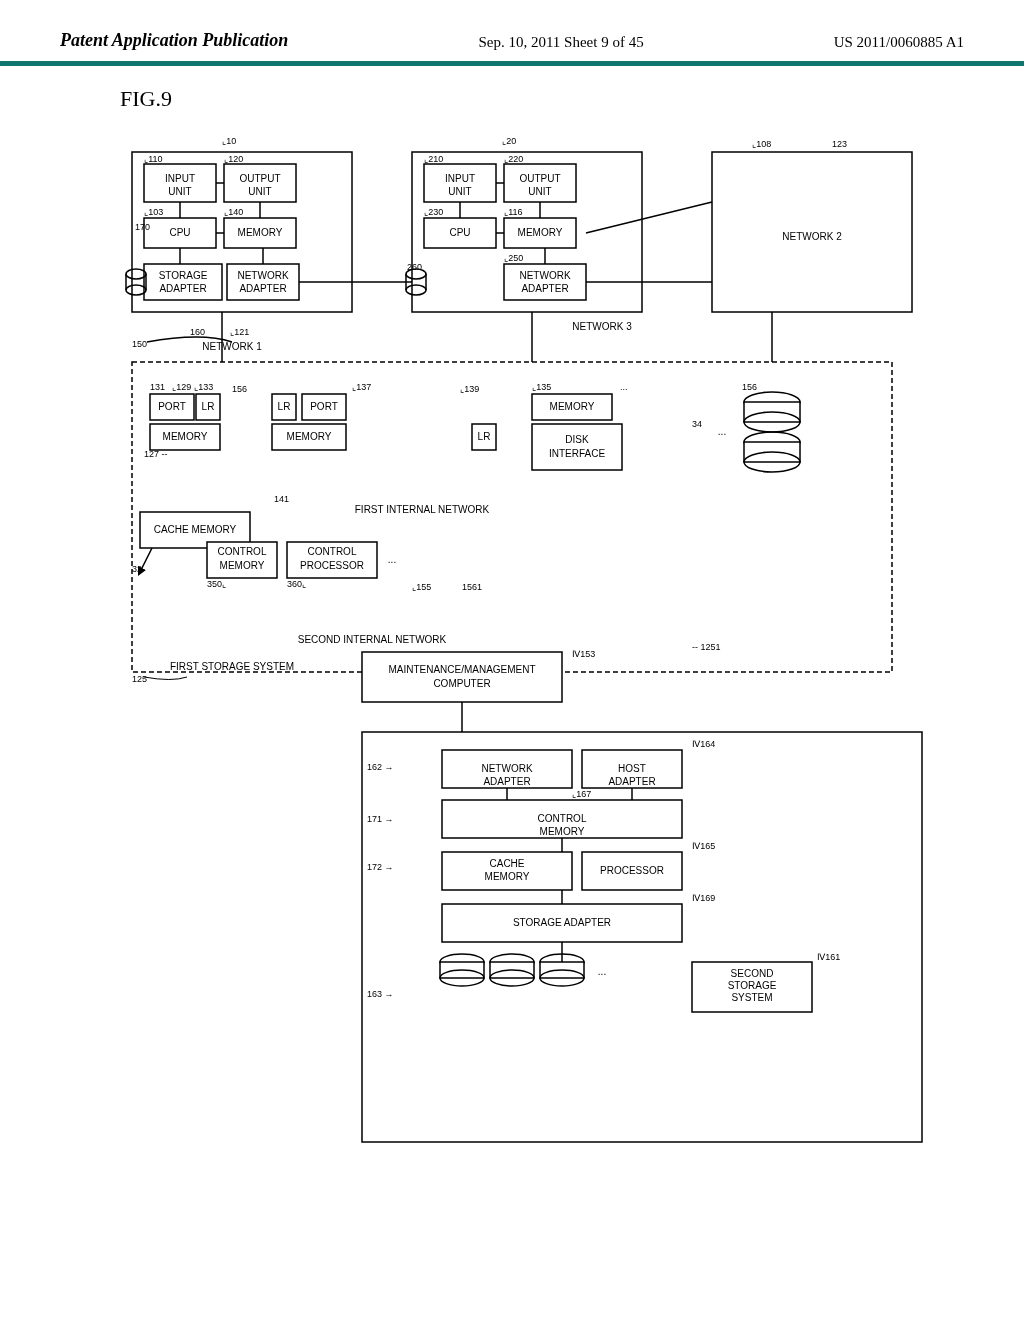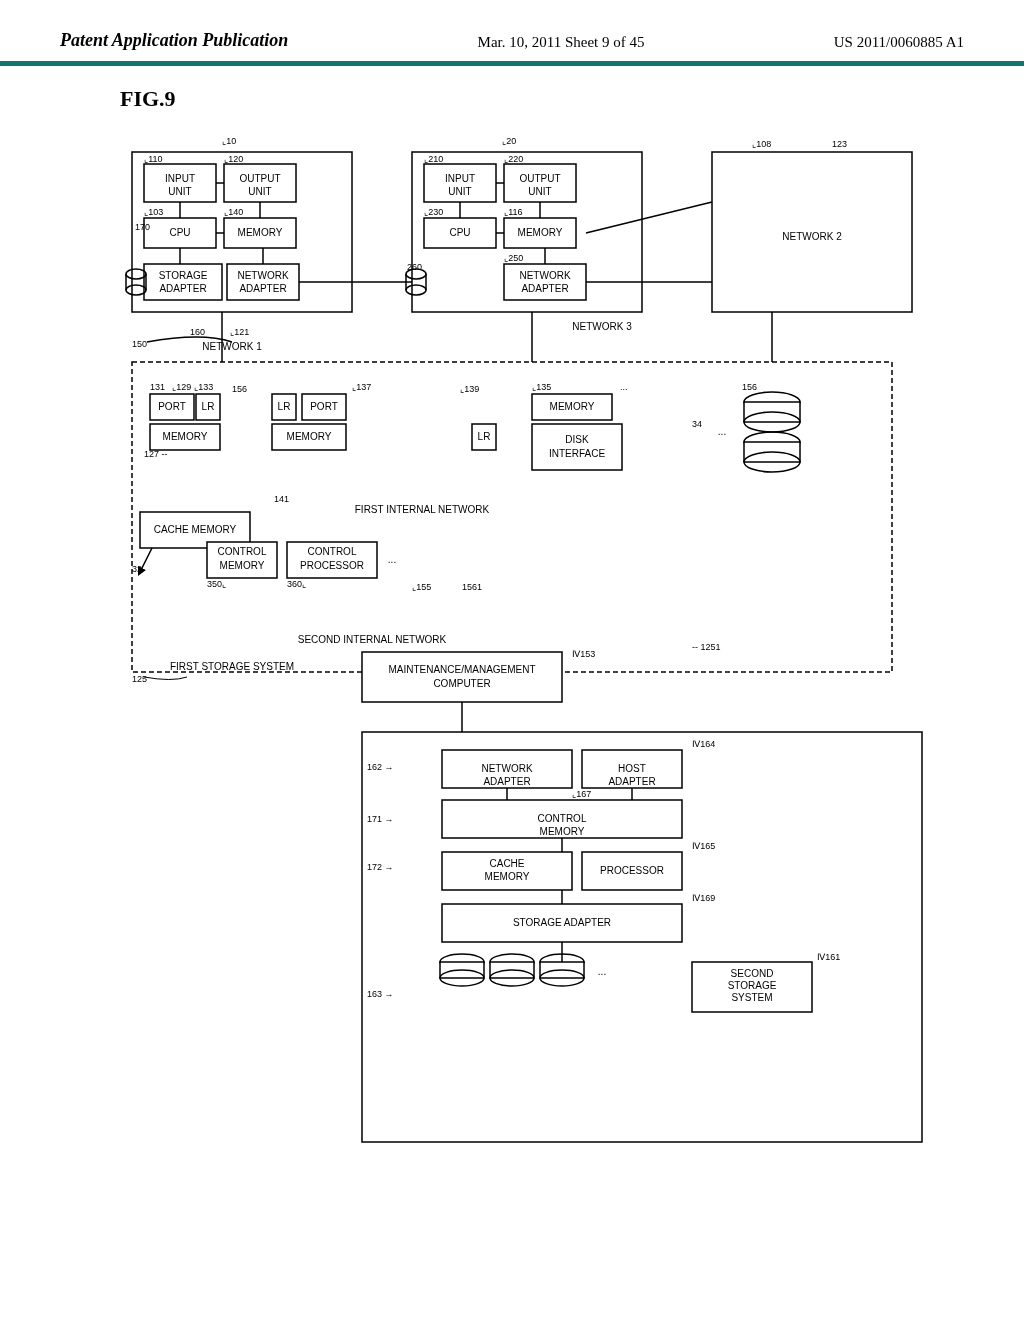--- a/index.html
+++ b/index.html
@@ -37,21 +37,21 @@
     }
 
     
     .main-content {
       padding: 20px 60px 40px 60px;
     }
 
     
     .fig-label {
       font-size: 22px;
-      font-weight: bold;
+      font-weight: normal;
       margin-bottom: 10px;
       margin-left: 60px;
     }
 
     
     .diagram-container {
       position: relative;
       width: 880px;
       margin: 0 auto;
     }
@@ -79,21 +79,21 @@
       font-size: 9px;
       text-anchor: start;
       dominant-baseline: auto;
     }
   </style>
 </head>
 <body>
 
 <div class="page-header">
   <div class="header-left">Patent Application Publication</div>
-  <div class="header-center">Mar. 10, 2011   Sheet 9 of 45</div>
+  <div class="header-center">Sep. 10, 2011   Sheet 9 of 45</div>
   <div class="header-right">US 2011/0060885 A1</div>
 </div>
 
 <div class="main-content">
   <div class="fig-label">FIG.9</div>
 
   <div class="diagram-container">
     <svg viewBox="0 0 880 1050" xmlns="http://www.w3.org/2000/svg">
 
       <rect class="box-rect" x="60" y="30" width="220" height="160"></rect>

